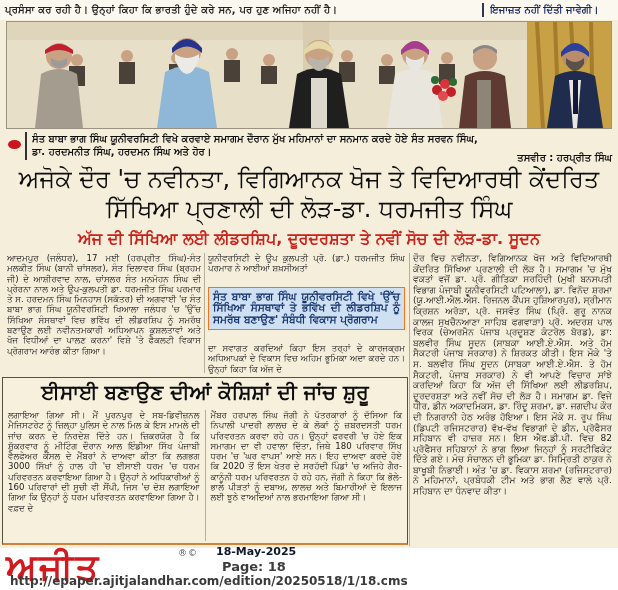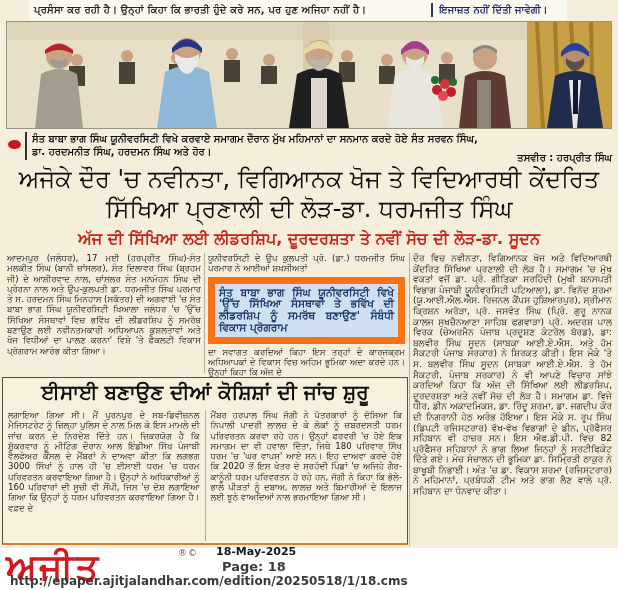--- a/index.html
+++ b/index.html
@@ -1,21 +1,21 @@
 <!DOCTYPE html>
 <html><head>
 <meta charset="utf-8">
 <style>
   * { margin:0; padding:0; box-sizing:border-box; }
   body { font-family:"DejaVu Sans", sans-serif; background:#888; }
   .page { position:relative; width:618px; height:590px; background:#f4eedb; overflow:hidden; margin:0 auto; }
 
   
-  .topstrip { position:absolute; top:0; left:0; width:538px; height:20px; background:#fbf8f0;
-              display:flex; align-items:center; font-size:10px; font-weight:bold; color:#222;margin-left:29px; }
+  .topstrip { position:absolute; top:0; left:0; width:618px; height:20px; background:#fbf8f0;
+              display:flex; align-items:center; font-size:10px; font-weight:bold; color:#222; }
   .topstrip .left { flex:1; padding-left:5px; letter-spacing:.2px; white-space:nowrap; overflow:hidden; }
   .topstrip .vdiv { width:2px; height:14px; background:#335; margin:0 6px; }
   .topstrip .right { width:128px; color:#1c2a66; white-space:nowrap; overflow:hidden; padding-right:4px; }
 
   
   .photo { position:absolute; top:21px; left:6px; width:606px; height:108px; border:1px solid #9a9382; background:#e9e2cf; overflow:hidden; }
 
   
   .caption { position:absolute; top:132px; left:6px; width:606px; height:32px; display:flex; align-items:flex-start; }
   .bullet { width:13px; height:9px; background:#cc1420; border-radius:50%; margin:8px 4px 0 2px; flex:none; }
@@ -31,21 +31,21 @@
 
   
   .bodytxt { font-size:8.6px; line-height:10.3px; color:#1a1a1a; text-align:justify; }
   .col1 { position:absolute; top:253px; left:7px;  width:194px; height:122px; overflow:hidden; }
   .col2 { position:absolute; top:253px; left:208px; width:197px; height:124px; overflow:hidden; }
   .col3 { position:absolute; top:253px; left:413px; width:199px; height:296px; overflow:hidden; font-size:9px; line-height:10.6px; }
   .cdiv1 { position:absolute; top:253px; left:204px; width:1px; height:120px; background:#b5ae9d; }
   .cdiv2 { position:absolute; top:253px; left:409px; width:1px; height:293px; background:#b5ae9d; }
 
   .bluebox { background:#cfe0f2; color:#16356d; font-weight:bold; font-size:10.6px; line-height:11.8px;
-             text-align:justify; padding:3px 4px; margin:3px 0; border:7px solid #f97316; }
+             text-align:justify; padding:3px 4px; margin:13px 0; border:1px solid #f97316; }
 
   
   .art2 { position:absolute; top:377px; left:2px; width:406px; height:168px; border:1px solid #55503f;
           border-bottom:2px solid #d4813a; background:#f6f0dd; overflow:hidden; }
   .art2head { height:28px; text-align:center; font-size:20px; font-weight:bold; color:#0d0d0d; line-height:28px; overflow:hidden; }
   .art2cols { position:absolute; top:30px; left:0; width:100%; bottom:0; display:flex; }
   .art2col { flex:1; padding:2px 5px; overflow:hidden; }
   .art2 .vsep { width:1px; background:#b5ae9d; margin:2px 0; }
 
   

